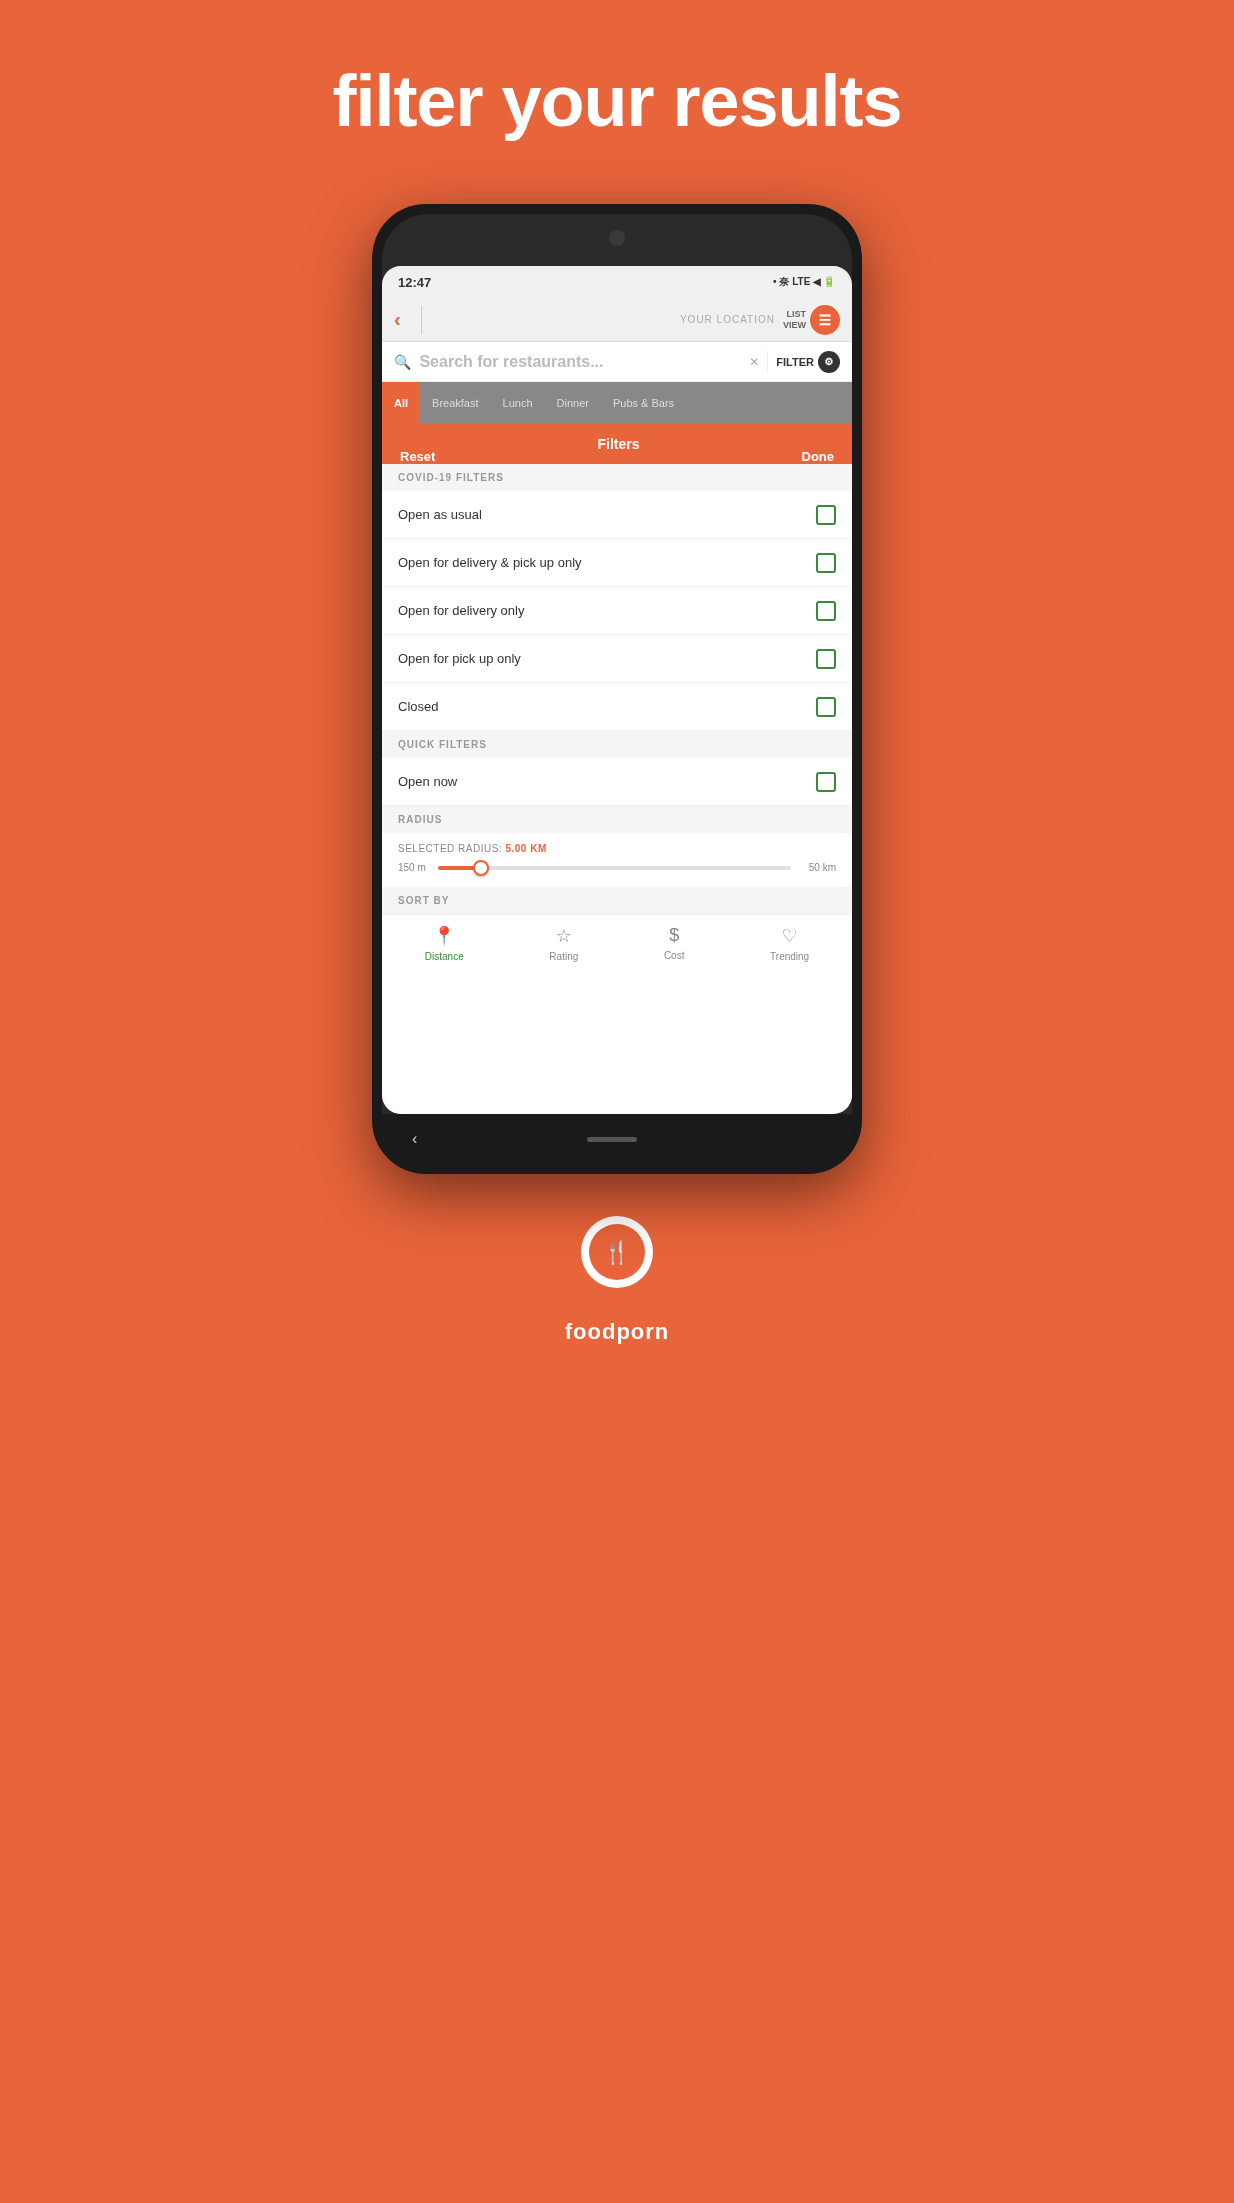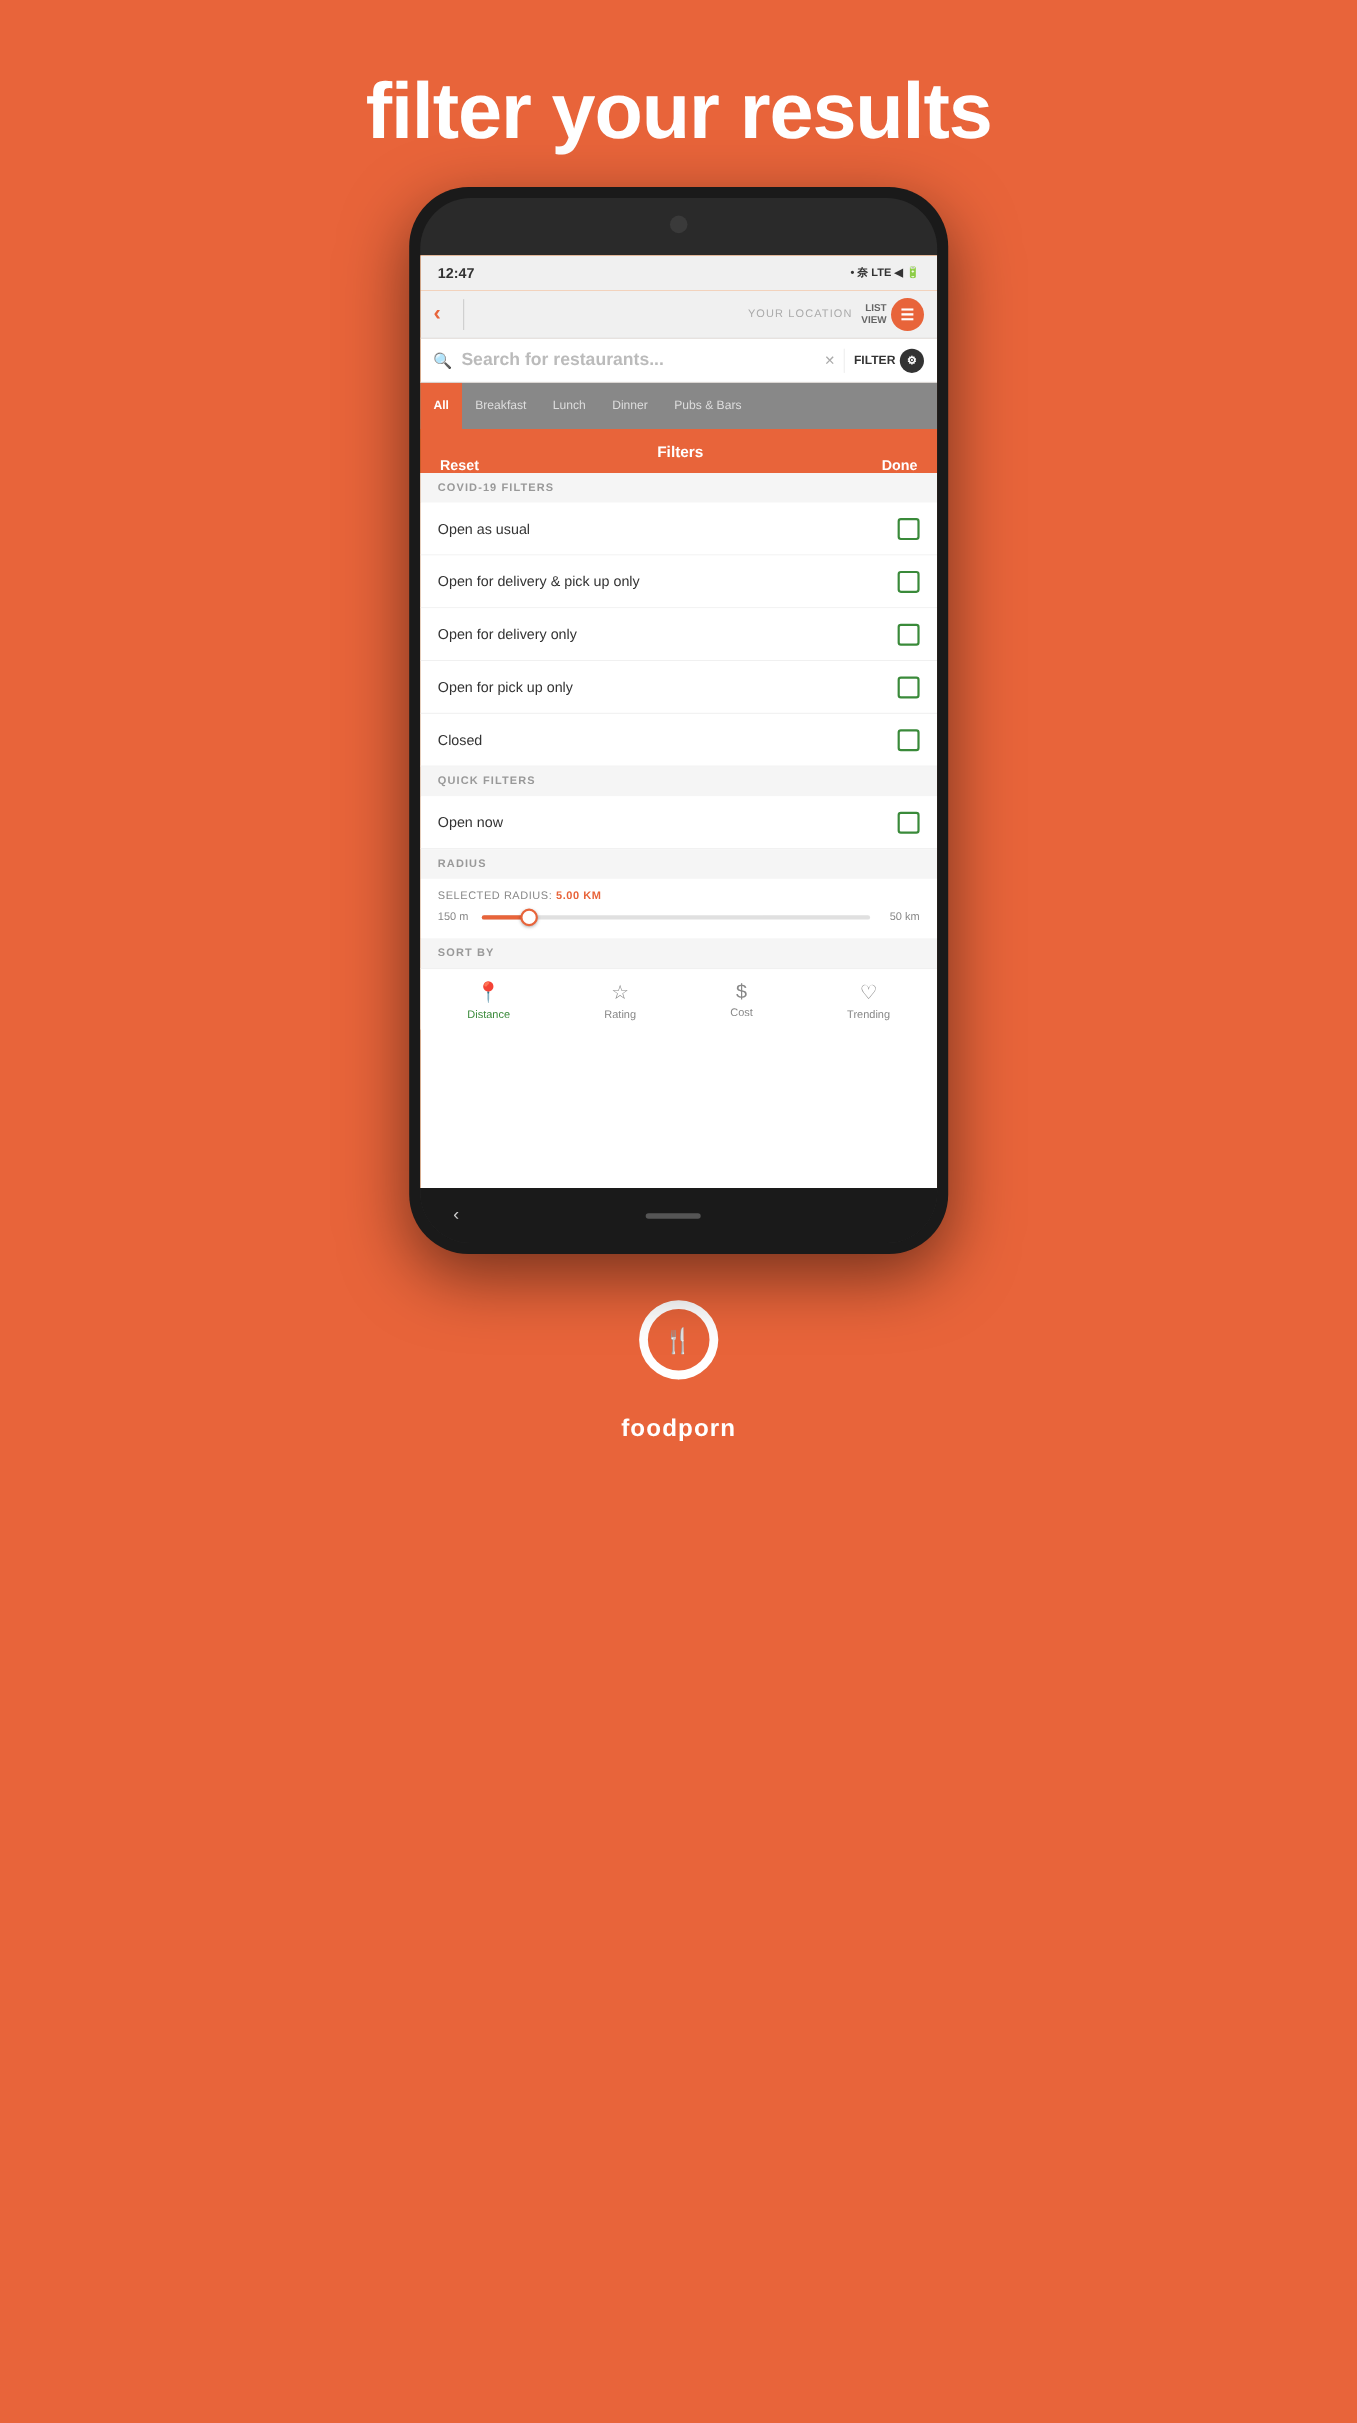--- a/index.html
+++ b/index.html
@@ -14,21 +14,21 @@
       align-items: center;
       overflow: hidden;
     }
 
     .page-title {
       color: #ffffff;
       font-size: 72px;
       font-weight: 900;
       text-align: center;
       margin-top: 60px;
-      margin-bottom: 28px;
+      margin-bottom: 62px;
       letter-spacing: -1px;
     }
 
     .phone-wrapper {
       position: relative;
       width: 490px;
       height: 970px;
     }
 
     .phone-outer {
@@ -47,22 +47,23 @@
       right: 10px; bottom: 10px;
       background: #2a2a2a;
       border-radius: 46px;
       overflow: hidden;
     }
 
     .phone-screen {
       position: absolute;
       top: 52px; left: 0;
       right: 0; bottom: 50px;
-      background: #f97316;
+      background: #d946ef;
       overflow: hidden;
+      border-radius: 19px;
     }
 
     
     .camera-notch {
       position: absolute;
       top: 16px; left: 50%;
       transform: translateX(-50%);
       width: 16px; height: 16px;
       background: #3a3a3a;
       border-radius: 50%;

